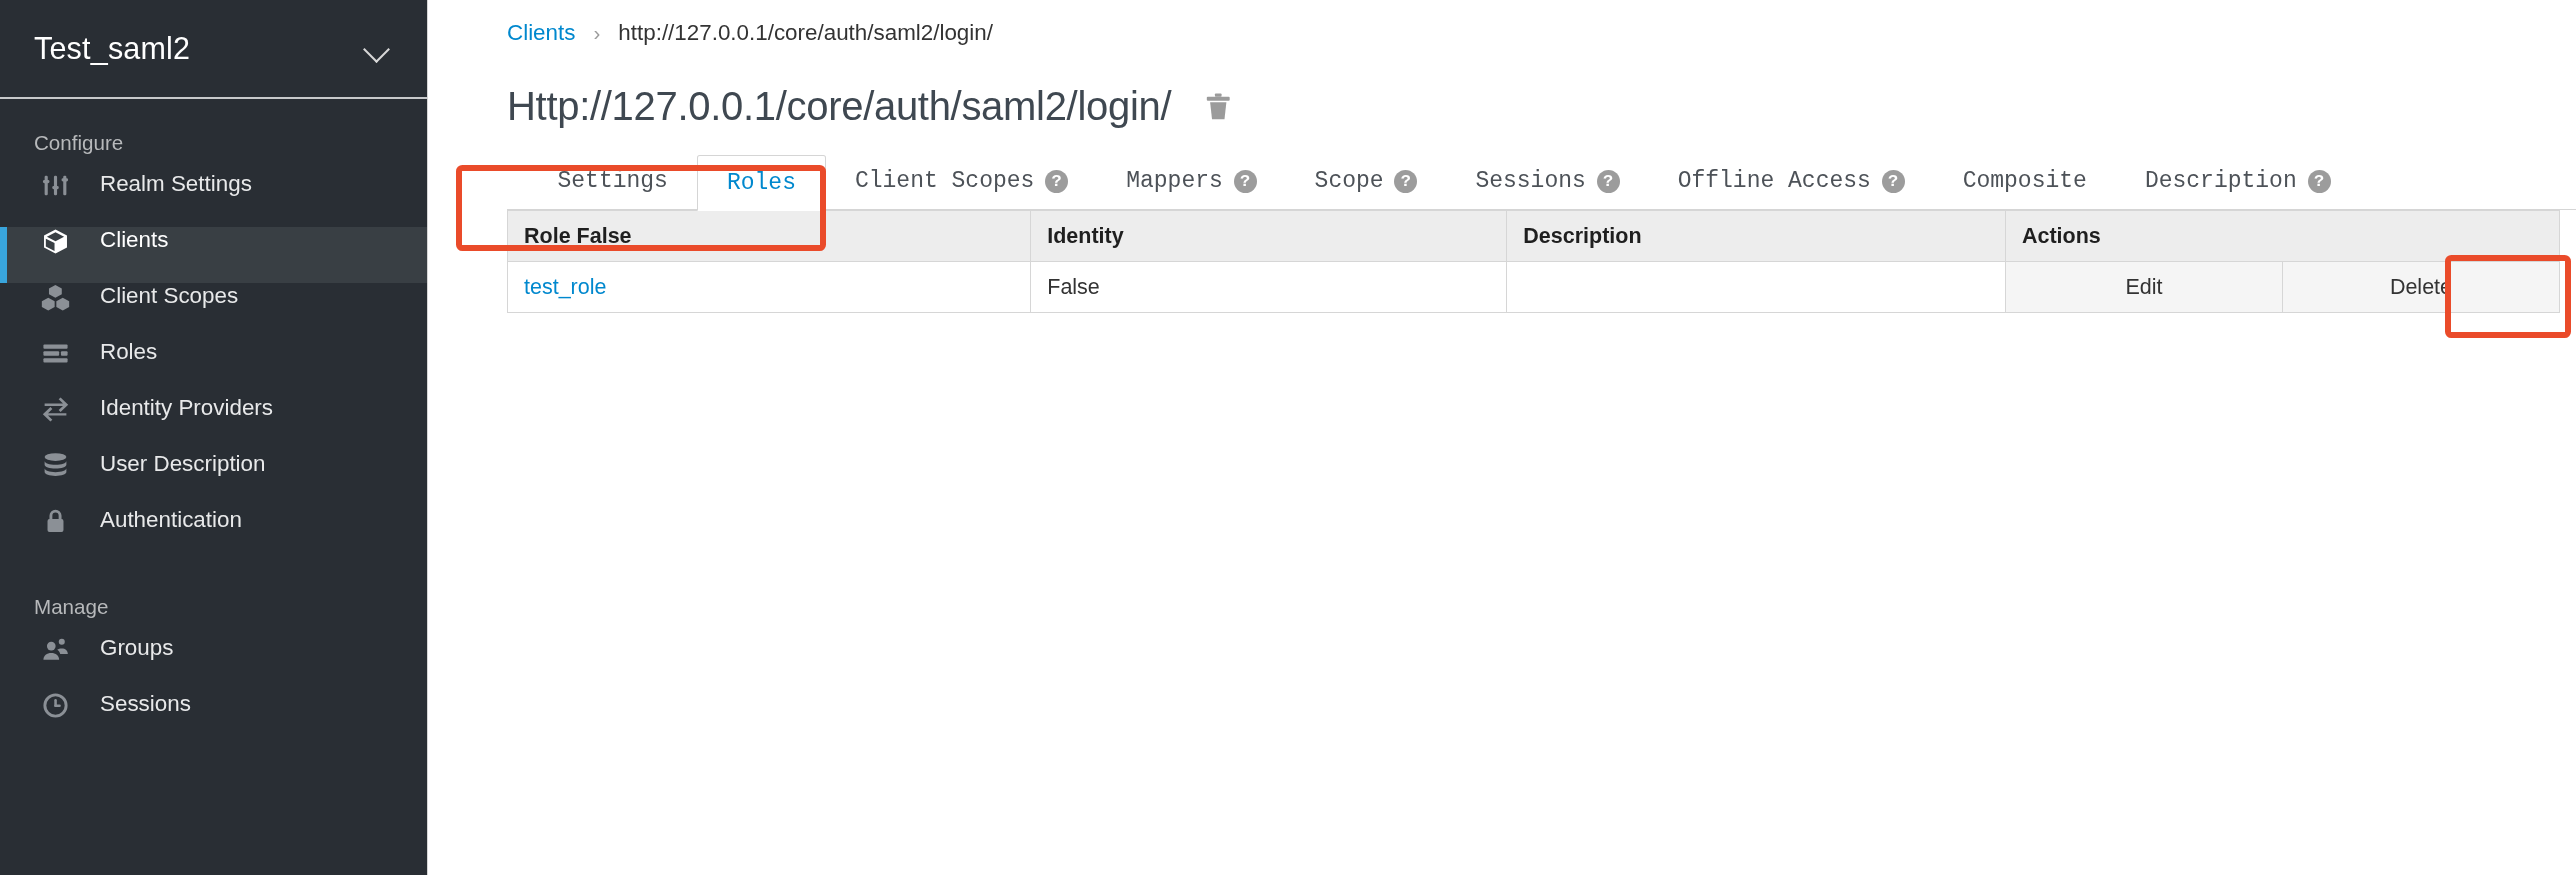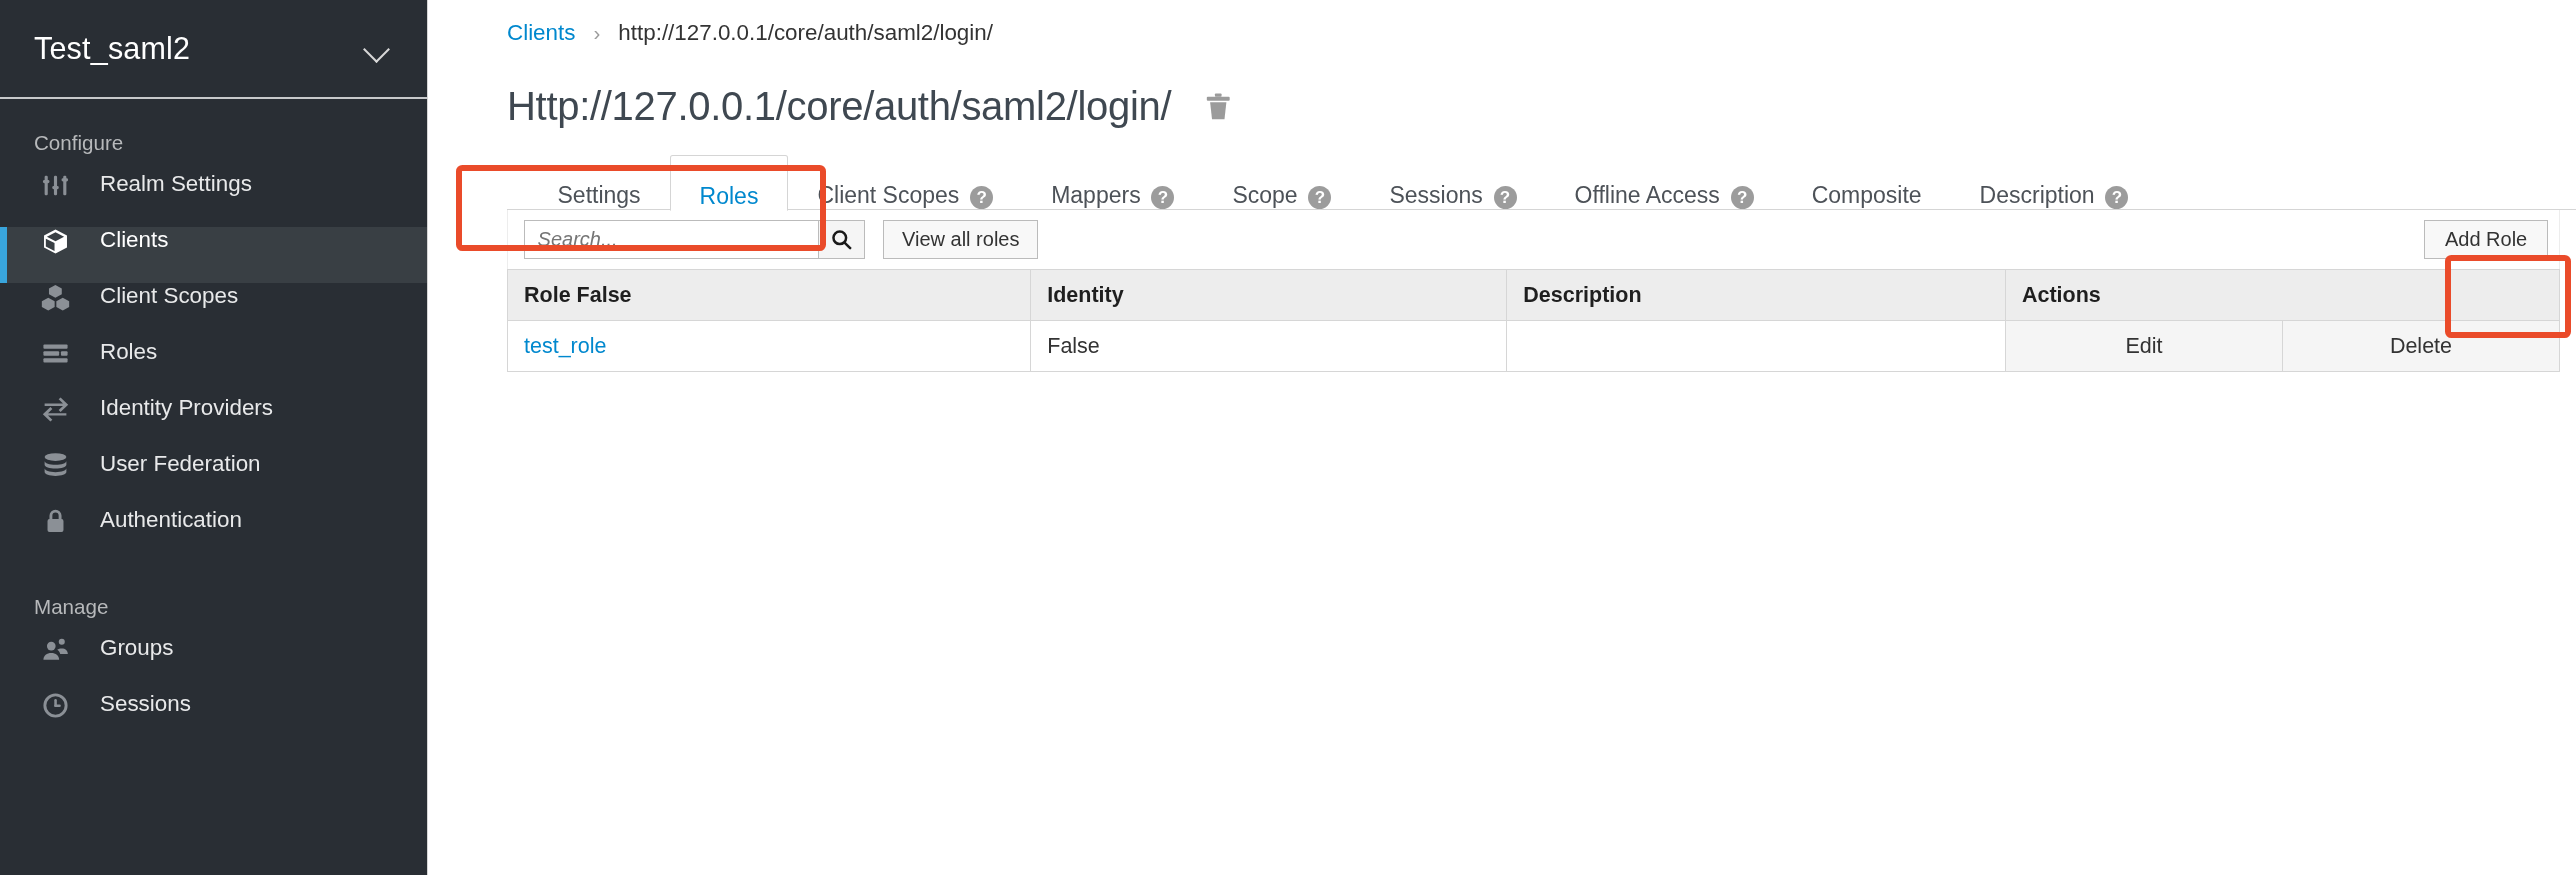--- a/index.html
+++ b/index.html
@@ -87,26 +87,27 @@
   
   .tabs {
     display: flex; align-items: flex-end;
     margin: 25px 0 0 43px;
     border-bottom: 1.8px solid #d5d5d5;
     height: 56px;
     padding-left: 21.5px;
   }
   .tab {
     position: relative;
-    display: flex; align-items: flex-end; gap: 10.8px;
+    display: flex; align-items: center; gap: 10.8px;
     height: 56px;
     padding: 0 29px;
     font-size: 23px; color: #4d5258;
     cursor: pointer;
     white-space: nowrap;
+    font-family: Liberation Mono, monospace;
   }
   .tab.active {
     color: #0088ce;
     background: #ffffff;
     border: 1.8px solid #d5d5d5;
     border-bottom: 1.8px solid #ffffff;
     margin-bottom: -1.8px;
     border-radius: 2.7px 2.7px 0 0;
   }
   .help-icon {
@@ -275,21 +276,21 @@
     </div>
 
     <div class="nav-item">
       <span class="nav-icon">
         <svg width="29" height="29" viewBox="0 0 24 24">
             <ellipse cx="12" cy="5" rx="9" ry="3.2"></ellipse>
             <path d="M3 8.2 c0 1.8 4 3.2 9 3.2 s9 -1.4 9 -3.2 v3.1 c0 1.8 -4 3.2 -9 3.2 s-9 -1.4 -9 -3.2 z"></path>
             <path d="M3 14.3 c0 1.8 4 3.2 9 3.2 s9 -1.4 9 -3.2 v3.1 c0 1.8 -4 3.2 -9 3.2 s-9 -1.4 -9 -3.2 z"></path>
           </svg>
       </span>
-      <span>User Federation</span>
+      <span>User Description</span>
     </div>
 
     <div class="nav-item">
       <span class="nav-icon">
         <svg width="29" height="29" viewBox="0 0 24 24">
             <path d="M7 10 V7.2 a5 5 0 0 1 10 0 V10 h-2.4 V7.2 a2.6 2.6 0 0 0 -5.2 0 V10 z"></path>
             <rect x="5.4" y="10" width="13.2" height="10.6" rx="1.6"></rect>
           </svg>
       </span>
       <span>Authentication</span>
@@ -371,33 +372,20 @@
       </div>
       <div class="tab">
         <span>Composite</span>
       </div>
       <div class="tab">
         <span>Description</span>
         <span class="help-icon">?</span>
       </div>
     </div>
 
-    <div class="toolbar">
-      <div class="search-group">
-        <input class="search-input" type="text" placeholder="Search..." style="">
-        <div class="search-btn">
-          <svg width="23" height="23" viewBox="0 0 24 24" fill="none" stroke="#1a1a1a" stroke-width="2.6">
-              <circle cx="10.2" cy="10.2" r="6.6"></circle>
-              <line x1="15.2" y1="15.2" x2="21" y2="21" stroke-linecap="round"></line>
-            </svg>
-        </div>
-      </div>
-      <button class="view-all-btn">View all roles</button>
-      <button class="add-role-btn">Add Role</button>
-    </div>
 
     <table class="roles-table">
       <colgroup>
           <col style="width:25.5%">
           <col style="width:23.2%">
           <col style="width:24.3%">
           <col style="width:13.5%">
           <col style="width:13.5%">
         </colgroup>
       <thead>

